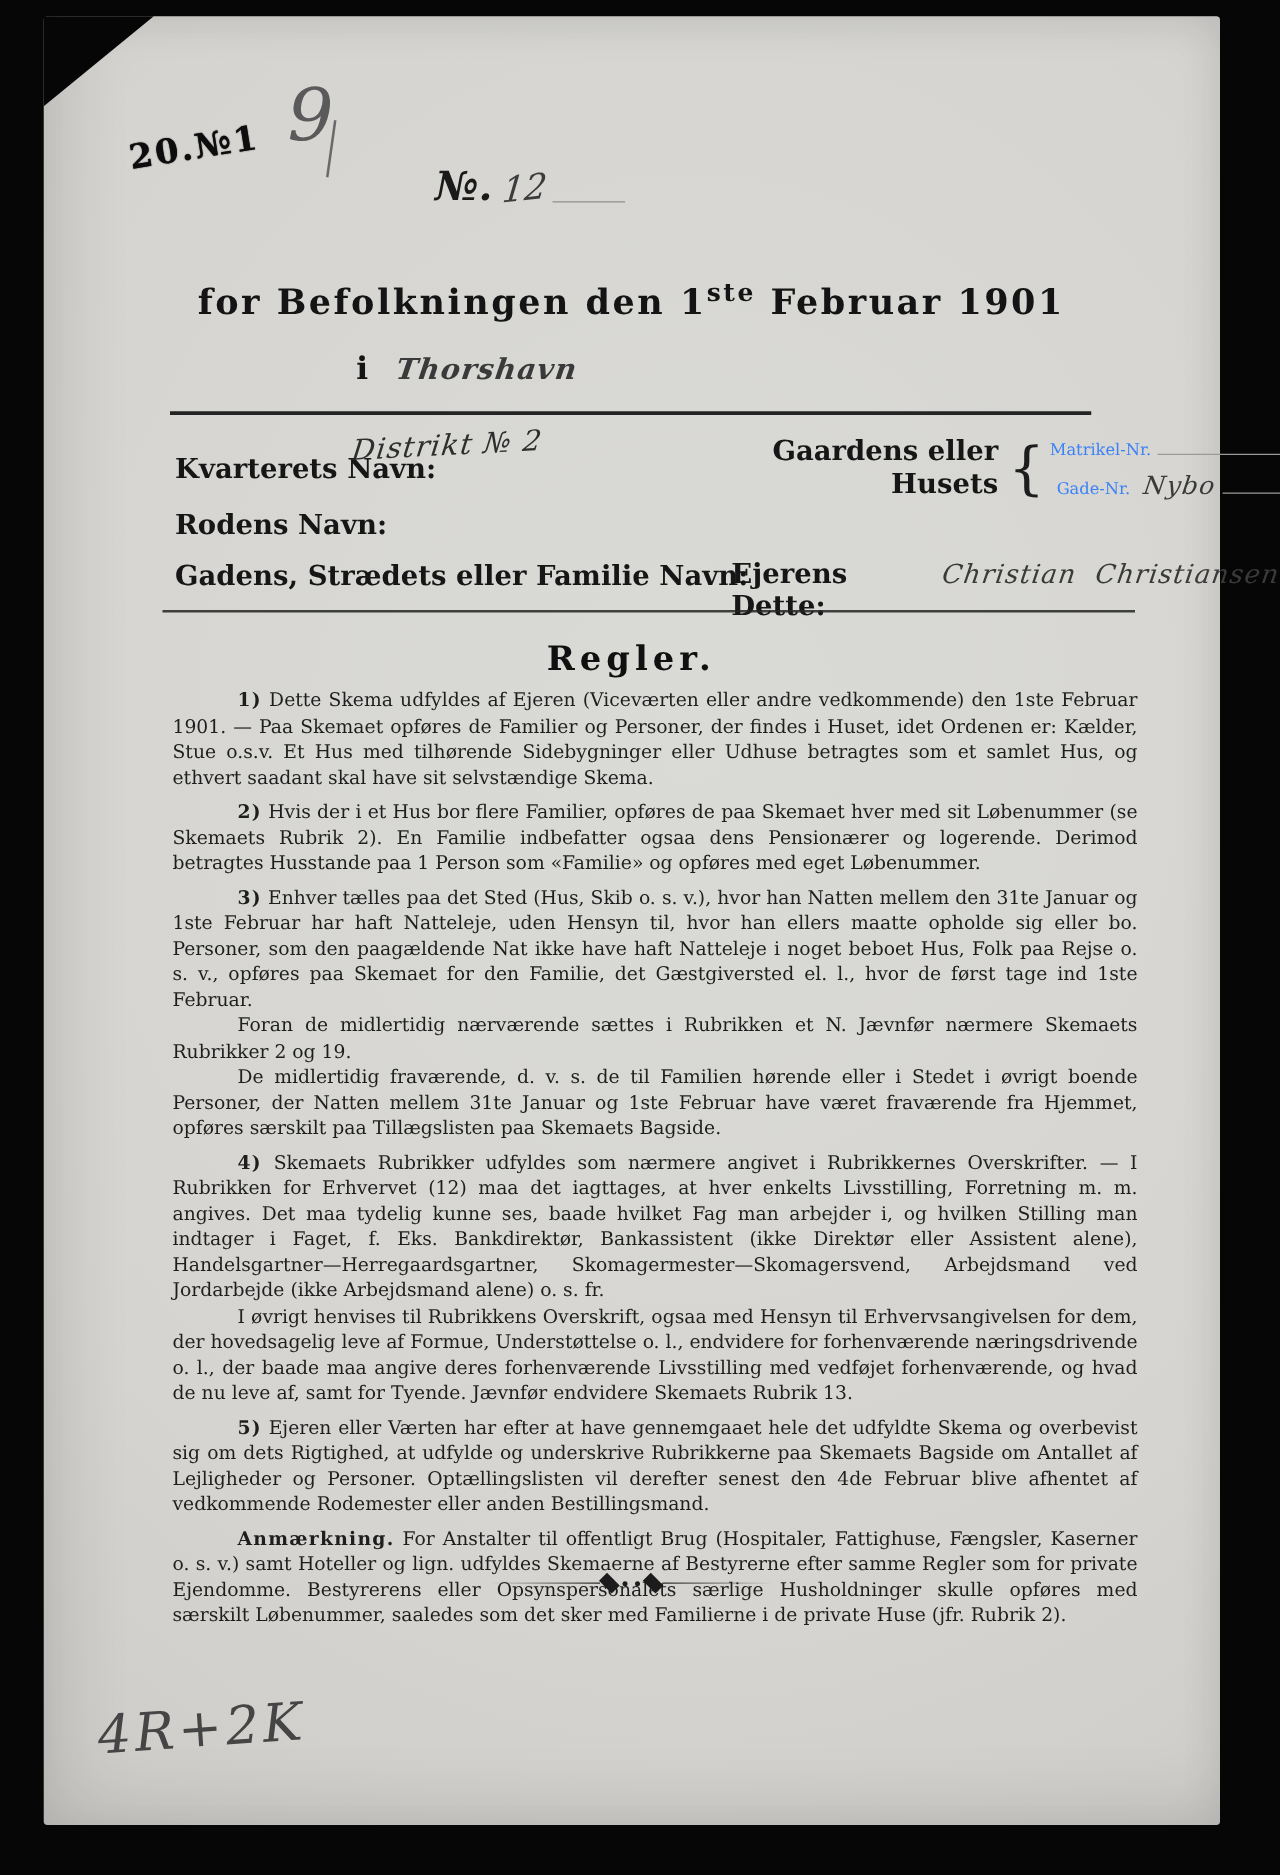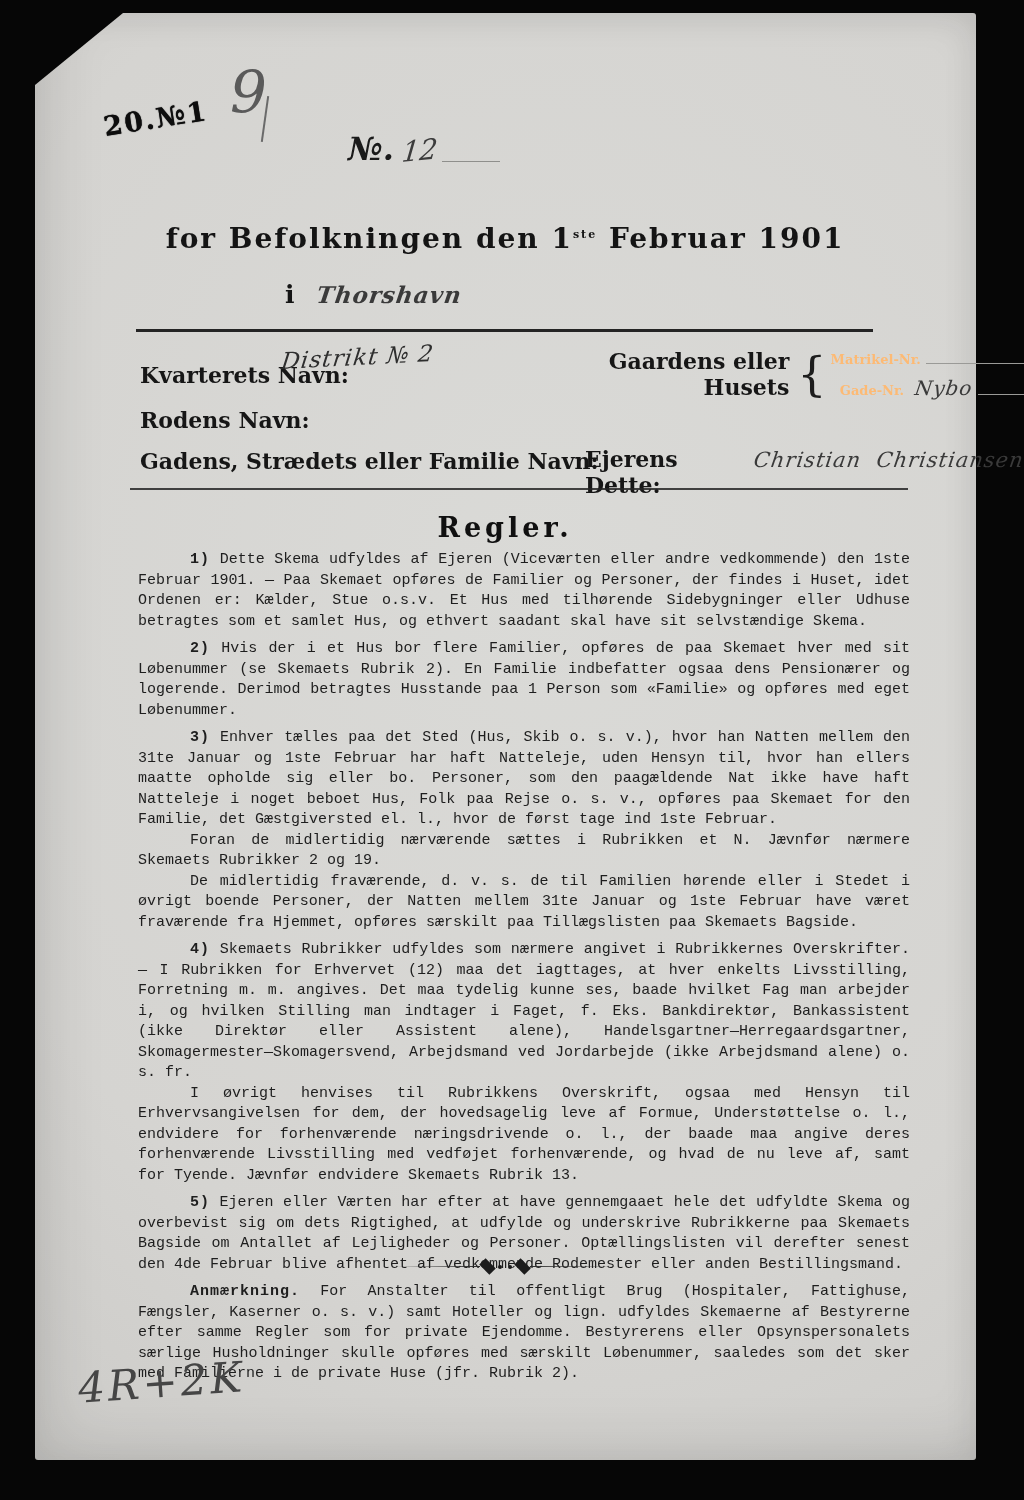--- a/index.html
+++ b/index.html
@@ -26,25 +26,25 @@
     transform:rotate(-9deg); text-shadow:0 0 1px #000;
   }
   .pencil { color:#5a5a5a; font-style:italic; }
   .script { font-style:italic; color:#2e2e2e; letter-spacing:1px; transform:skewX(-8deg); display:inline-block; }
   .title-row { display:flex; align-items:baseline; }
   .title-main { font-weight:bold; font-size:54px; letter-spacing:6px; color:#111; }
   .title-no { font-style:italic; font-weight:bold; font-size:32px; margin-left:26px; color:#1a1a1a; }
   .title-no-val { font-style:italic; font-size:28px; color:#3c3c3c; margin-left:8px; transform:rotate(-6deg) skewX(-12deg); display:inline-block; }
   .title-underline { width:58px; height:1px; background:#8f8f8c; margin-left:4px; align-self:flex-end; margin-bottom:6px; }
   .subtitle { font-weight:bold; font-size:28px; letter-spacing:2px; color:#141414; text-align:center; }
-  .subtitle sup { font-size:11px; }
+  .subtitle sup { font-size:20px; }
   .townline { font-weight:bold; font-size:25px; color:#141414; display:flex; align-items:baseline; }
   .rule { background:#242424; }
   .flabel { font-weight:bold; font-size:22px; color:#161616; }
-  .fsmall { font-weight:bold; font-size:13px; color:#fdba74; }
+  .fsmall { font-weight:normal; font-size:13px; color:#3b82f6; }
   .hline { height:1px; background:#9a9a97; display:inline-block; vertical-align:baseline; }
   .brace { font-size:46px; font-weight:normal; color:#1d1d1d; line-height:1; }
   .regler-heading { font-weight:bold; font-size:27px; letter-spacing:4px; text-align:center; color:#101010; }
   #rules-text { width:772px; }
   #rules-text p {
     font-size:15px; line-height:20.5px; text-align:justify; text-indent:52px;
     color:#1e1e1e; margin:0;
   }
   #rules-text p.group-gap { margin-top:7px; }
   #rules-text .lead { font-weight:bold; letter-spacing:1px; }
@@ -114,21 +114,21 @@
   <div class="abs flabel" style="left:140px; top:448px;">Gadens, Strædets eller Familie Navn:</div>
   <div class="abs" style="left:585px; top:446px; display:flex; align-items:baseline;">
     <span class="flabel">Ejerens Dette:</span>
     <span class="script" style="font-size:21px; margin-left:12px; color:#3a3a3a; white-space:pre;">Christian  Christiansen</span>
   </div>
 
   <div class="abs rule" style="left:130px; top:488px; width:778px; height:2px; opacity:0.85;"></div>
 
   <div class="abs regler-heading" style="left:135px; top:512px; width:740px;">Regler.</div>
 
-  <div id="rules-text" class="abs" style="left:138px; top:550px;font-family:Liberation Mono, monospace;">
+  <div id="rules-text" class="abs" style="left:138px; top:550px;">
     <p><span class="lead">1)</span><span> Dette Skema udfyldes af Ejeren (Viceværten eller andre vedkommende) den 1ste Februar 1901. — Paa Skemaet opføres de Familier og Personer, der findes i Huset, idet Ordenen er: Kælder, Stue o.s.v.  Et Hus med tilhørende Sidebygninger eller Udhuse betragtes som et samlet Hus, og ethvert saadant skal have sit selvstændige Skema.</span></p>
     <p class="group-gap"><span class="lead">2)</span><span> Hvis der i et Hus bor flere Familier, opføres de paa Skemaet hver med sit Løbenummer (se Skemaets Rubrik 2). En Familie indbefatter ogsaa dens Pensionærer og logerende.  Derimod betragtes Husstande paa 1 Person som «Familie» og opføres med eget Løbenummer.</span></p>
     <p class="group-gap"><span class="lead">3)</span><span> Enhver tælles paa det Sted (Hus, Skib o. s. v.), hvor han Natten mellem den 31te Januar og 1ste Februar har haft Natteleje, uden Hensyn til, hvor han ellers maatte opholde sig eller bo.  Personer, som den paagældende Nat ikke have haft Natteleje i noget beboet Hus, Folk paa Rejse o. s. v., opføres paa Skemaet for den Familie, det Gæstgiversted el. l., hvor de først tage ind 1ste Februar.</span></p>
     <p><span>Foran de midlertidig nærværende sættes i Rubrikken et N.  Jævnfør nærmere Skemaets Rubrikker 2 og 19.</span></p>
     <p><span>De midlertidig fraværende, d. v. s. de til Familien hørende eller i Stedet i øvrigt boende Personer, der Natten mellem 31te Januar og 1ste Februar have været fraværende fra Hjemmet, opføres særskilt paa Tillægslisten paa Skemaets Bagside.</span></p>
     <p class="group-gap"><span class="lead">4)</span><span> Skemaets Rubrikker udfyldes som nærmere angivet i Rubrikkernes Overskrifter. — I Rubrikken for Erhvervet (12) maa det iagttages, at hver enkelts Livsstilling, Forretning m. m. angives.  Det maa tydelig kunne ses, baade hvilket Fag man arbejder i, og hvilken Stilling man indtager i Faget, f. Eks. Bankdirektør, Bankassistent (ikke Direktør eller Assistent alene), Handelsgartner—Herregaardsgartner, Skomagermester—Skomagersvend, Arbejdsmand ved Jordarbejde (ikke Arbejdsmand alene) o. s. fr.</span></p>
     <p><span>I øvrigt henvises til Rubrikkens Overskrift, ogsaa med Hensyn til Erhvervsangivelsen for dem, der hovedsagelig leve af Formue, Understøttelse o. l., endvidere for forhenværende næringsdrivende o. l., der baade maa angive deres forhenværende Livsstilling med vedføjet forhenværende, og hvad de nu leve af, samt for Tyende.  Jævnfør endvidere Skemaets Rubrik 13.</span></p>
     <p class="group-gap"><span class="lead">5)</span><span> Ejeren eller Værten har efter at have gennemgaaet hele det udfyldte Skema og overbevist sig om dets Rigtighed, at udfylde og underskrive Rubrikkerne paa Skemaets Bagside om Antallet af Lejligheder og Personer.  Optællingslisten vil derefter senest den 4de Februar blive afhentet af vedkommende Rodemester eller anden Bestillingsmand.</span></p>
     <p class="group-gap"><span class="lead">Anmærkning.</span><span>  For Anstalter til offentligt Brug (Hospitaler, Fattighuse, Fængsler, Kaserner o. s. v.) samt Hoteller og lign. udfyldes Skemaerne af Bestyrerne efter samme Regler som for private Ejendomme.  Bestyrerens eller Opsynspersonalets særlige Husholdninger skulle opføres med særskilt Løbenummer, saaledes som det sker med Familierne i de private Huse (jfr. Rubrik 2).</span></p>
   </div>

